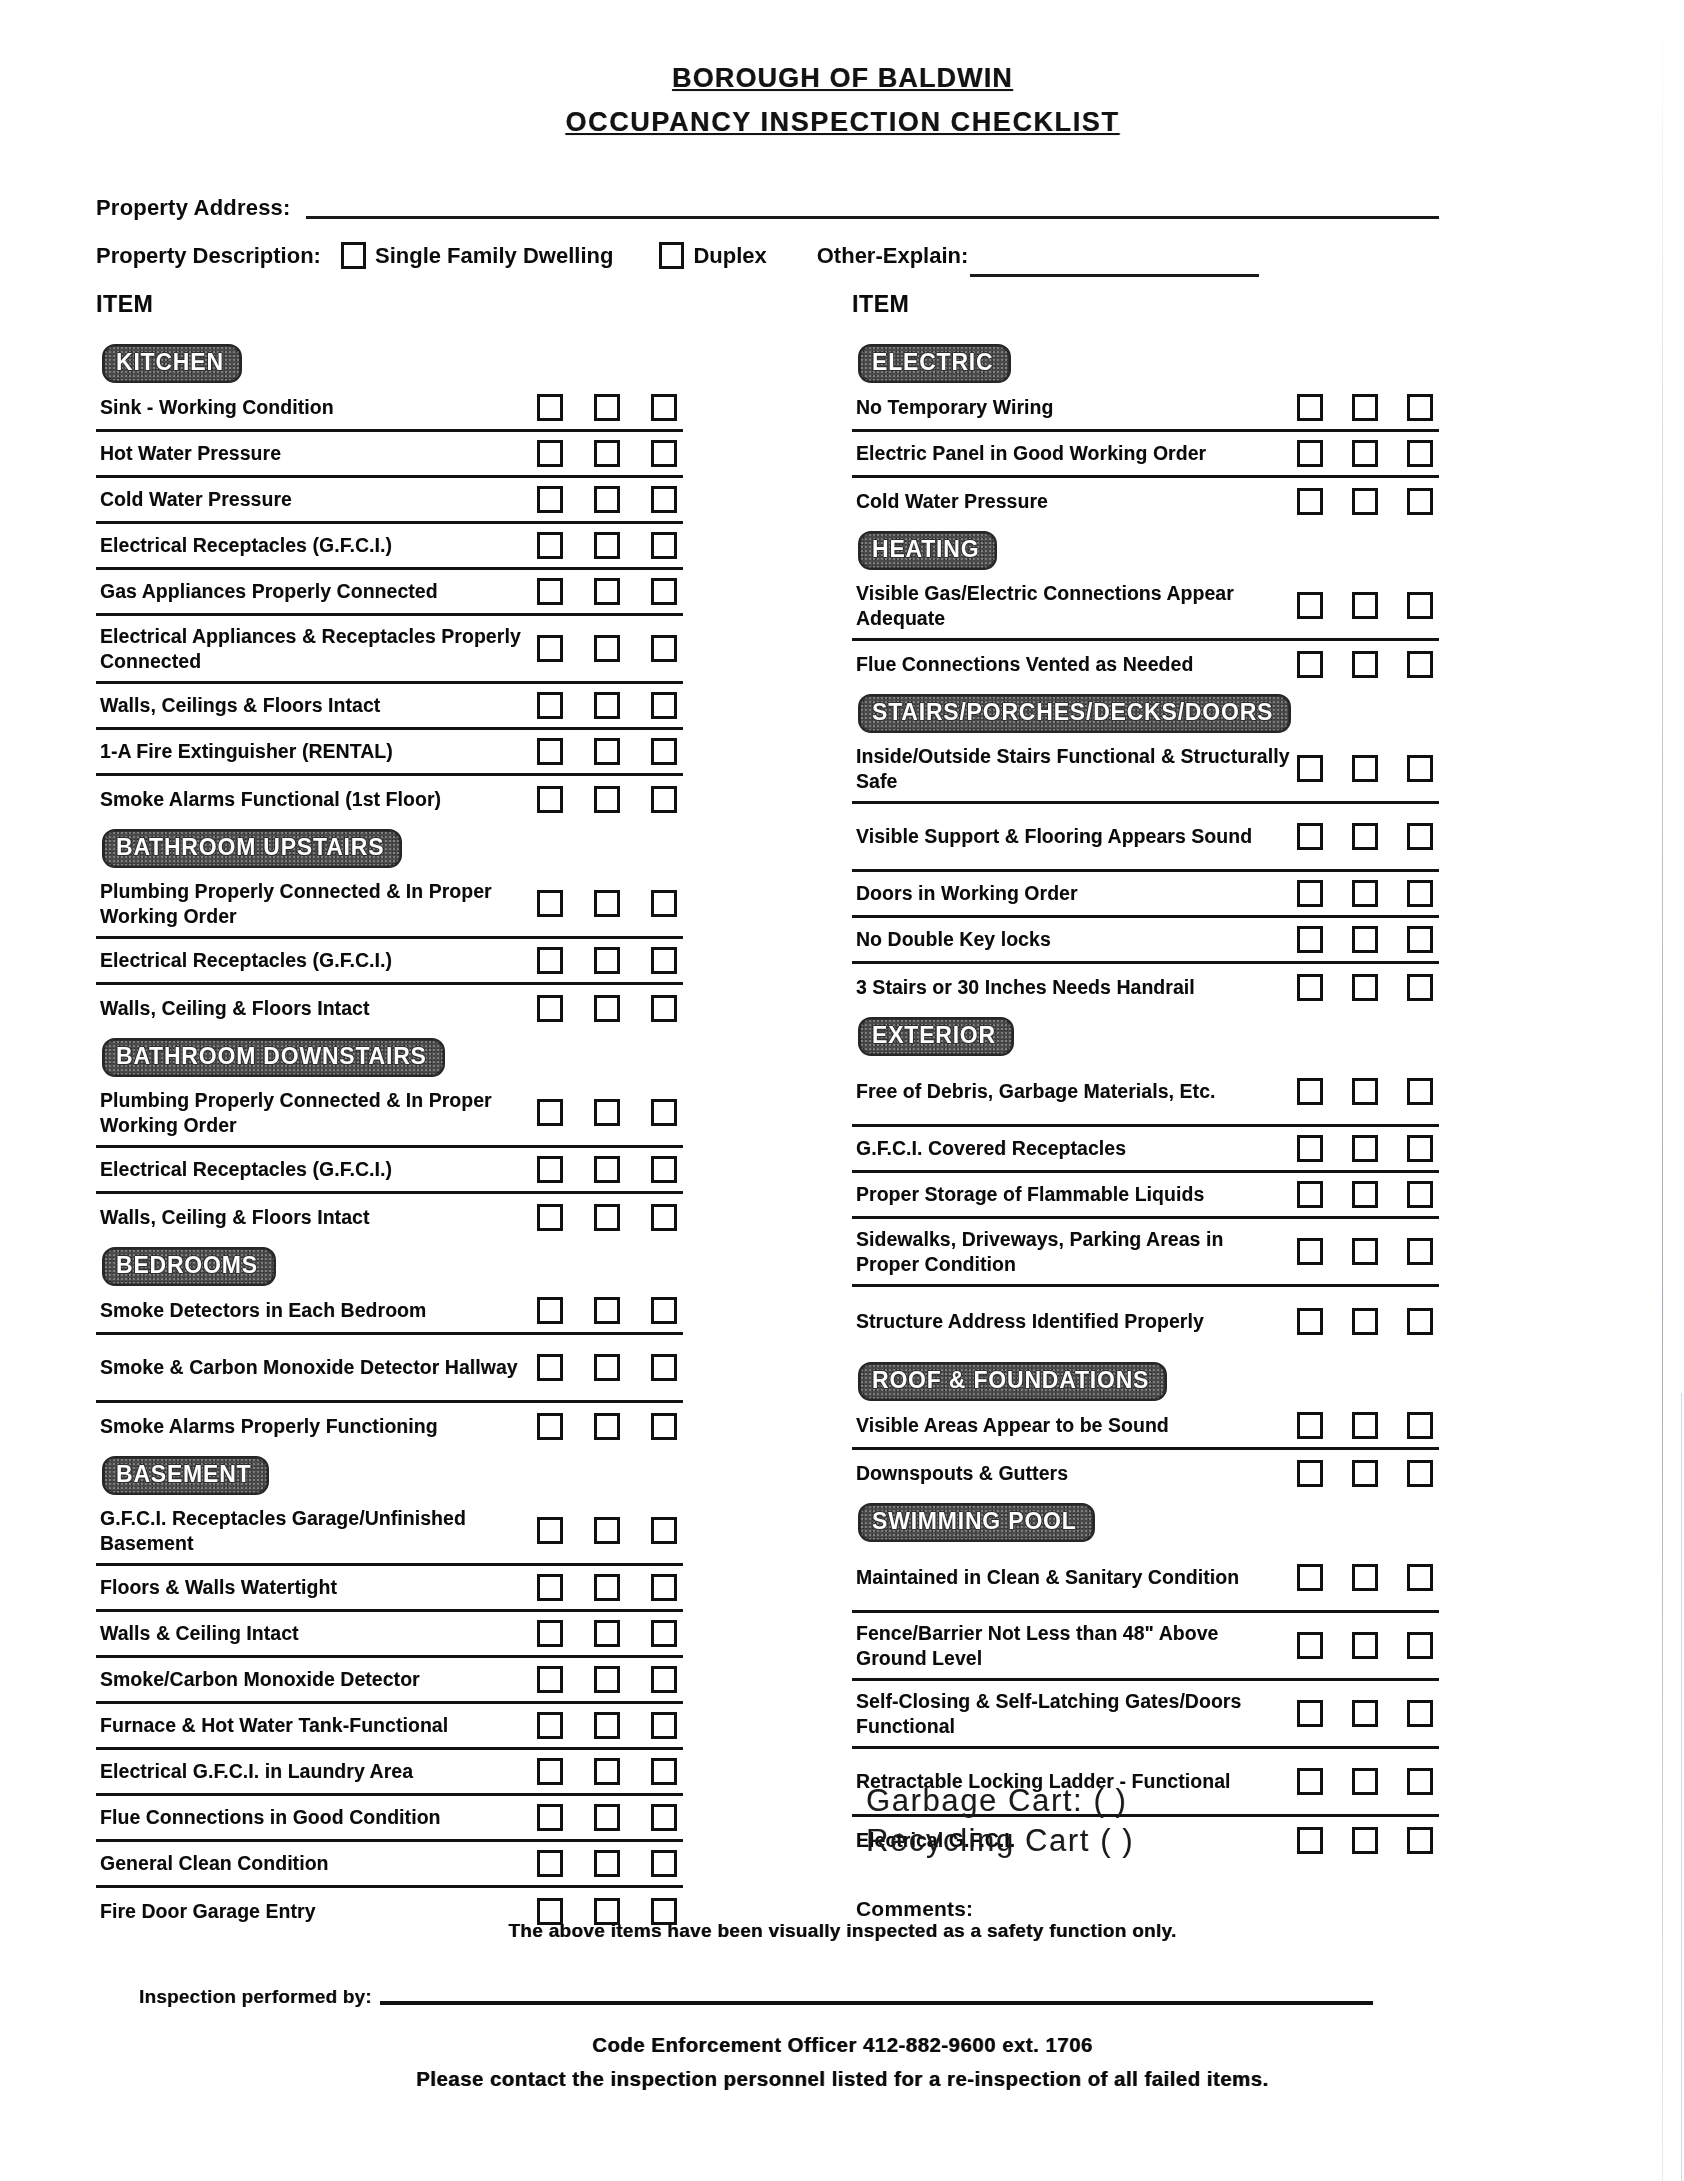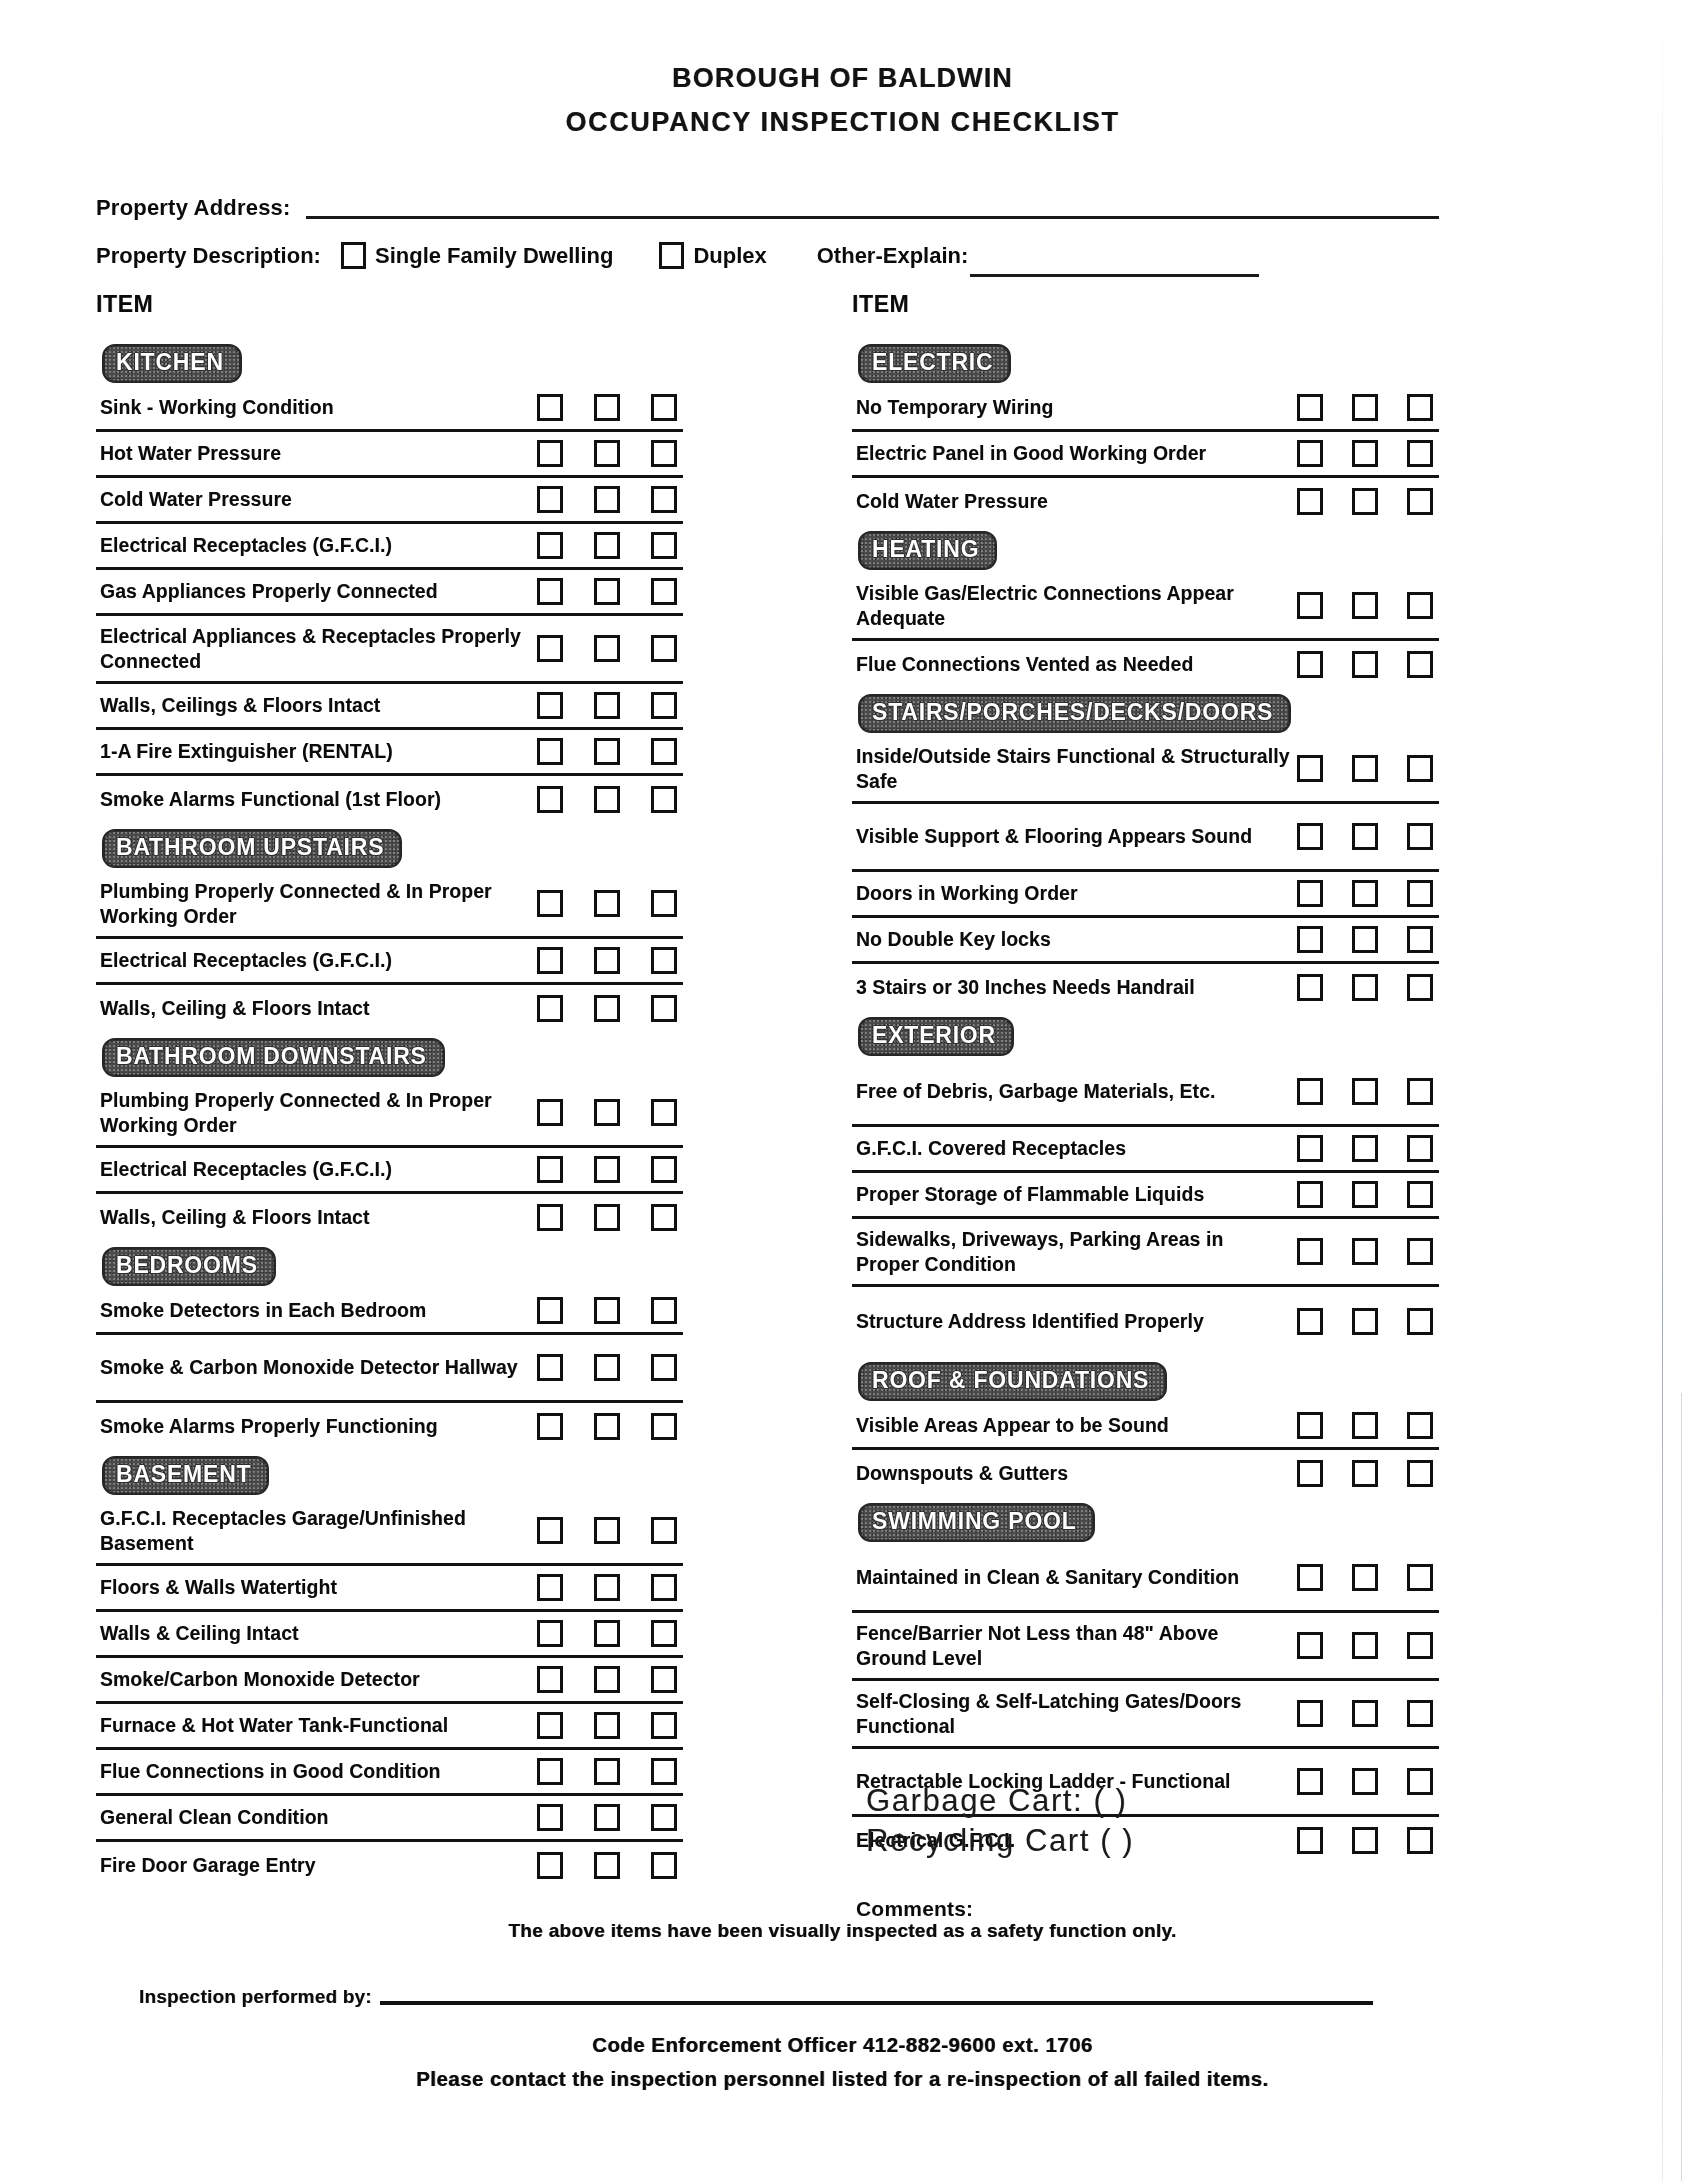--- a/index.html
+++ b/index.html
@@ -46,20 +46,21 @@
     text-align: center;
     padding-top: 56px;
   }
   .title-line {
     font-size: 27px;
     font-weight: bold;
     letter-spacing: 1.1px;
     line-height: 44px;
     color: #131313;
     text-shadow: 0.5px 0 0 rgba(0,0,0,.45), -0.4px 0.3px 0 rgba(0,0,0,.2);
+    text-decoration: underline;
   }
   .title-line.second { letter-spacing: 1.6px; }
 
   
   .prop-block {
     position: absolute;
     left: 96px;
     top: 177px;
     width: 1343px;
   }
@@ -478,20 +479,28 @@
           </div>
           <div class="row">
             <div class="row-label">Furnace &amp; Hot Water Tank-Functional</div>
             <div class="boxes">
               <div class="cbx"></div>
               <div class="cbx"></div>
               <div class="cbx"></div>
             </div>
           </div>
           <div class="row">
+            <div class="row-label">Electrical G.F.C.I. in Laundry Area</div>
+            <div class="boxes">
+              <div class="cbx"></div>
+              <div class="cbx"></div>
+              <div class="cbx"></div>
+            </div>
+          </div>
+          <div class="row">
             <div class="row-label">Flue Connections in Good Condition</div>
             <div class="boxes">
               <div class="cbx"></div>
               <div class="cbx"></div>
               <div class="cbx"></div>
             </div>
           </div>
           <div class="row">
             <div class="row-label">General Clean Condition</div>
             <div class="boxes">

